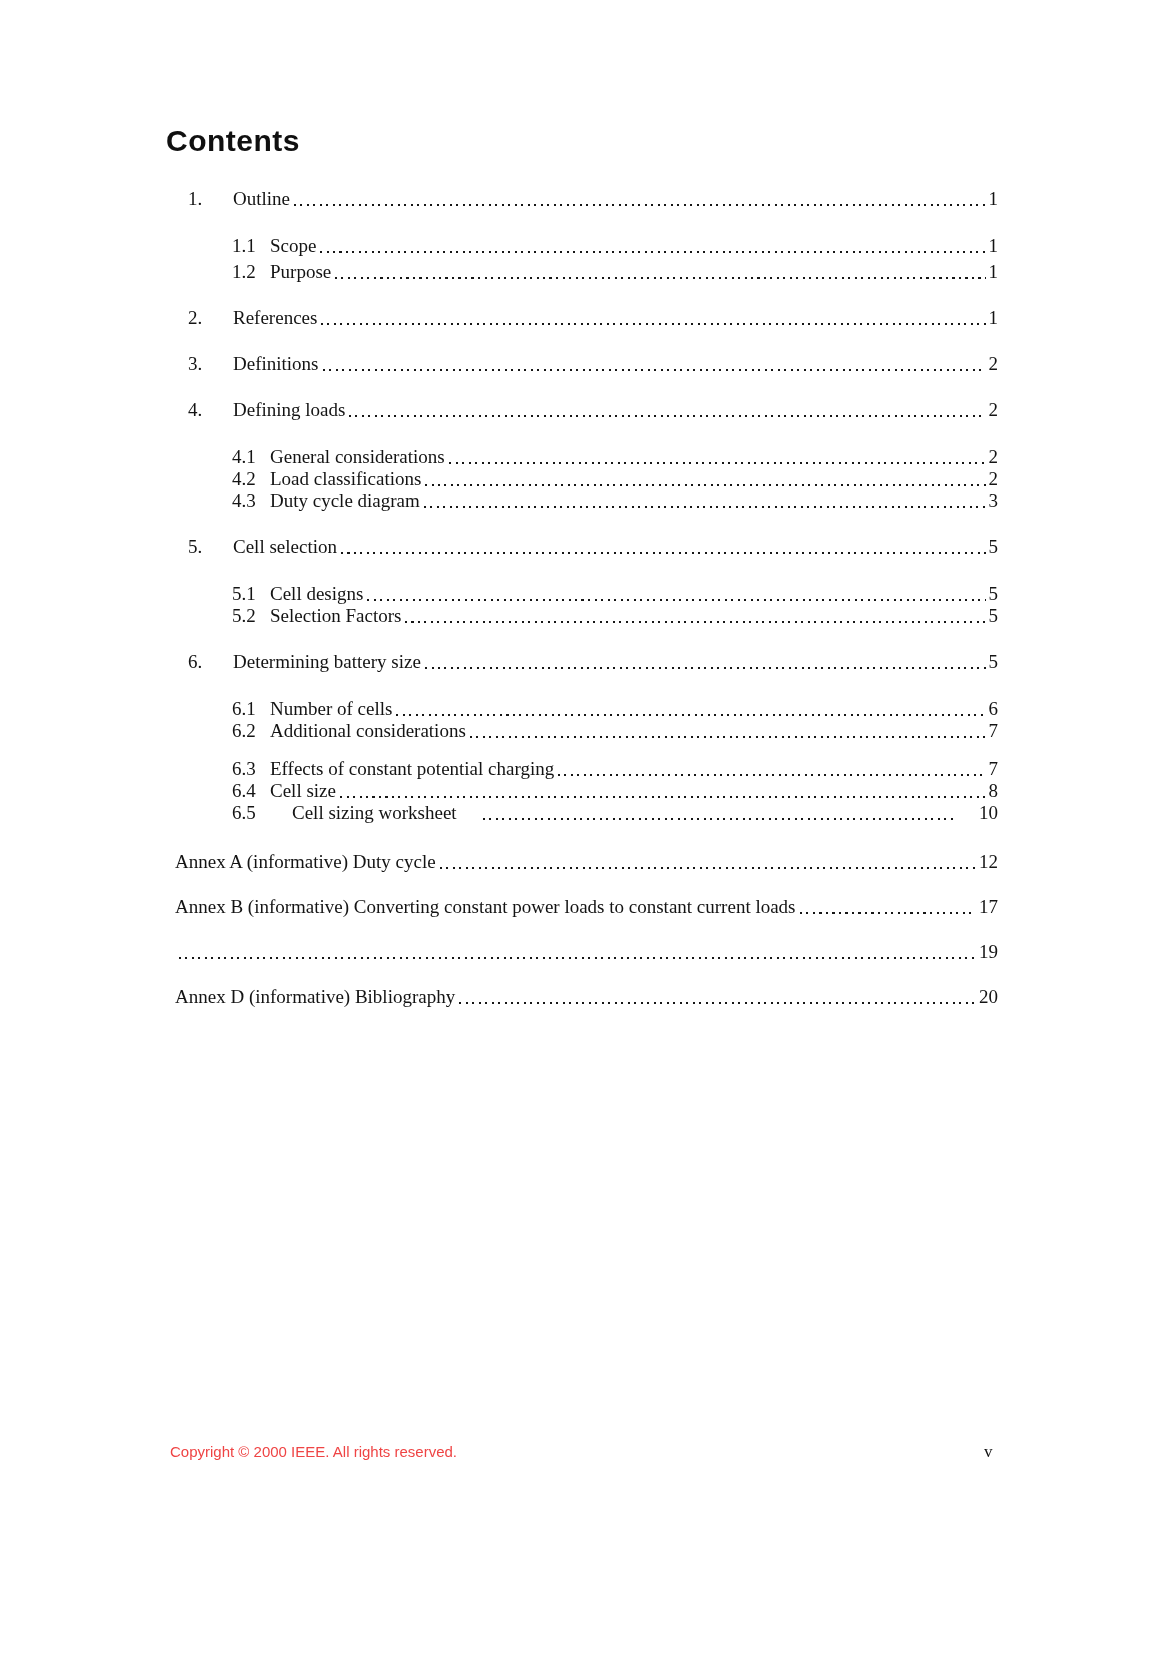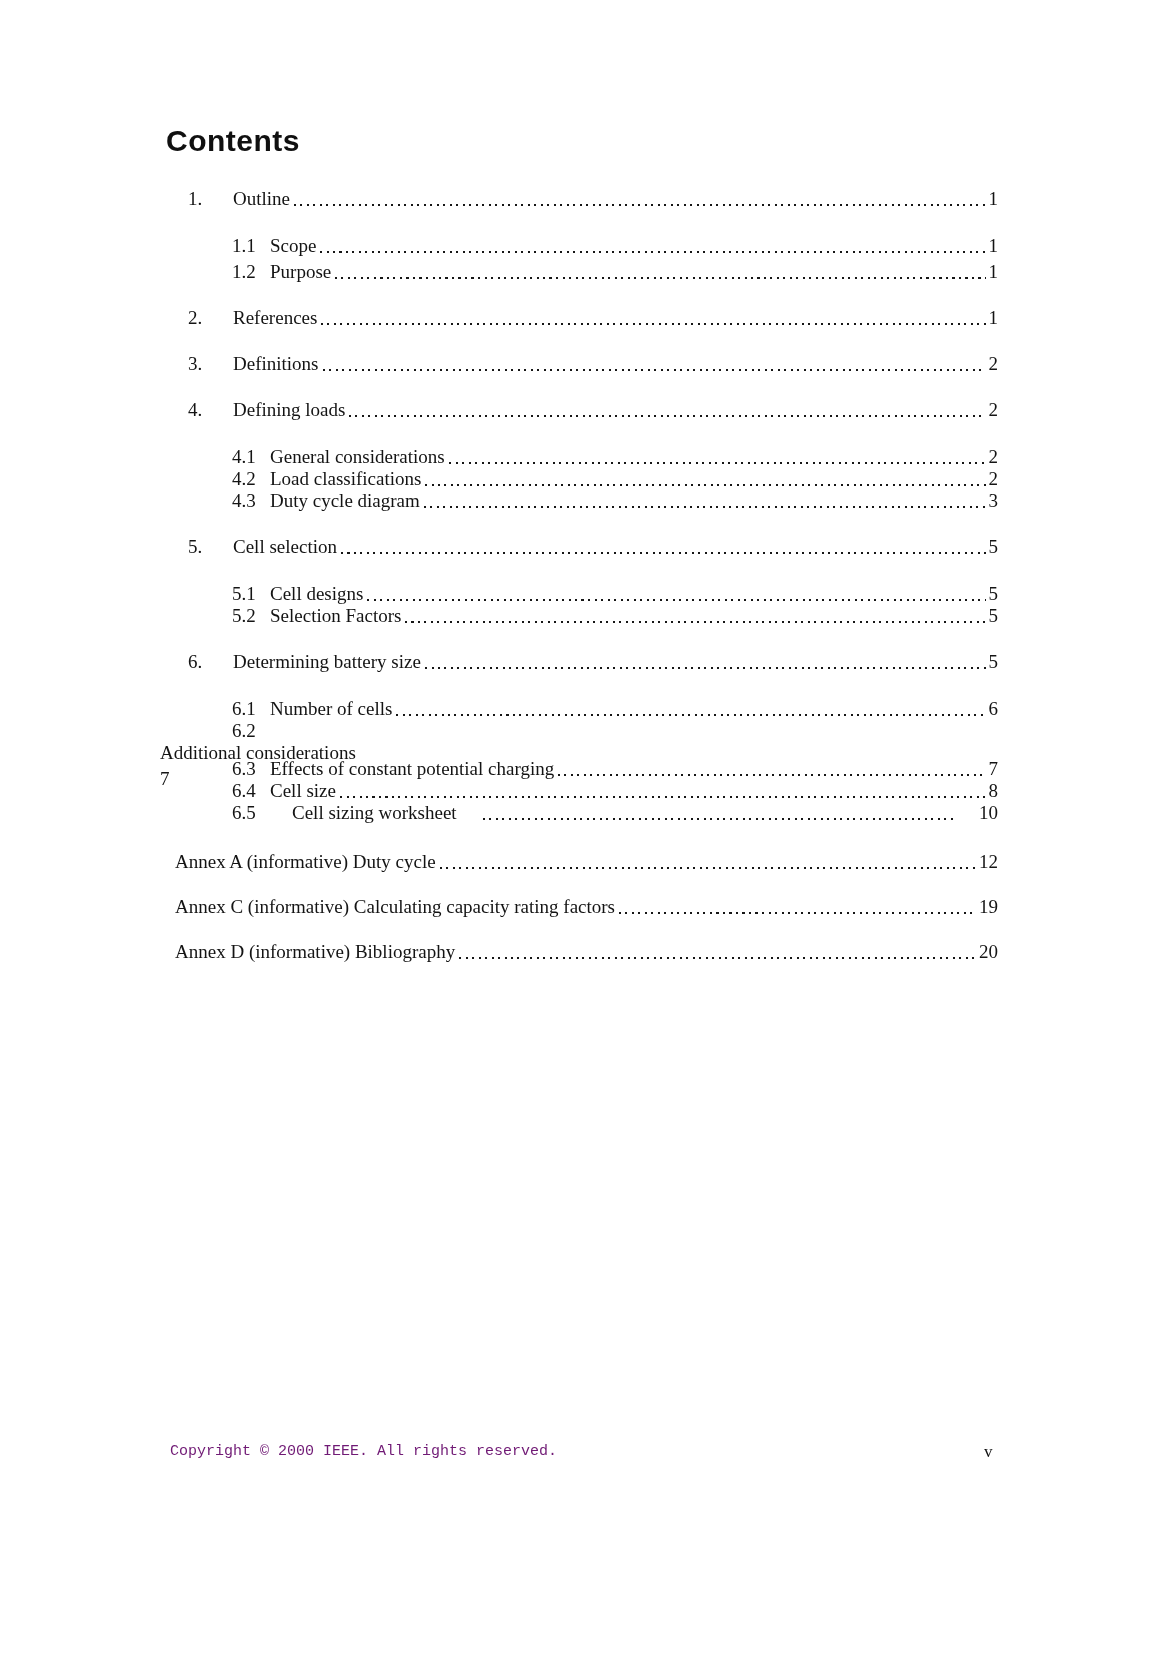--- a/index.html
+++ b/index.html
@@ -73,23 +73,23 @@
     background-image: repeating-linear-gradient(to right, #161616 0px, #161616 2px, transparent 2px, transparent 6.5px);
   }
   .toc-row .pg {
     flex: 0 0 auto;
     text-align: right;
   }
   .footer-copyright {
     position: absolute;
     left: 170px;
     top: 1443px;
-    font-family: Liberation Mono, monospace;
+    font-family: Liberation Sans, sans-serif;
     font-size: 15px;
-    color: #701a75;
+    color: #ef4444;
   }
   .footer-pagenum {
     position: absolute;
     left: 984px;
     top: 1442px;
     font-family: "Liberation Serif", serif;
     font-size: 17px;
     color: #111111;
   }
   .stamp {
@@ -188,21 +188,21 @@
         <span class="title">Determining battery size</span>
         <span class="leader"></span>
         <span class="pg">5</span>
       </div>
       <div class="toc-row lvl-sub" style="margin-top: 25px;">
         <span class="num">6.1</span>
         <span class="title">Number of cells</span>
         <span class="leader"></span>
         <span class="pg">6</span>
       </div>
-      <div class="toc-row lvl-sub" style="margin-top: 0px; flex-direction: column;">
+      <div class="toc-row lvl-sub" style="margin-top: 0px;">
         <span class="num">6.2</span>
         <span class="title">Additional considerations</span>
         <span class="leader"></span>
         <span class="pg">7</span>
       </div>
       <div class="toc-row lvl-sub" style="margin-top: 16px;">
         <span class="num">6.3</span>
         <span class="title">Effects of constant potential charging</span>
         <span class="leader"></span>
         <span class="pg">7</span>
@@ -220,21 +220,26 @@
         <span class="pg">10</span>
       </div>
       <div class="toc-row lvl-annex" style="margin-top: 27px;">
         <span class="num"></span>
         <span class="title">Annex A (informative) Duty cycle</span>
         <span class="leader"></span>
         <span class="pg">12</span>
       </div>
       <div class="toc-row lvl-annex" style="margin-top: 23px;">
         <span class="num"></span>
-        <span class="title">Annex C (informative) Calculating capacity rating factors</span>
+        <span class="title">Annex B (informative) Converting constant power loads to constant current loads</span>
+        <span class="leader"></span>
+        <span class="pg">17</span>
+      </div>
+      <div class="toc-row lvl-annex" style="margin-top: 23px;">
+        <span class="num"></span>
         <span class="leader"></span>
         <span class="pg">19</span>
       </div>
       <div class="toc-row lvl-annex" style="margin-top: 23px;">
         <span class="num"></span>
         <span class="title">Annex D (informative) Bibliography</span>
         <span class="leader"></span>
         <span class="pg">20</span>
       </div>
     </div>

